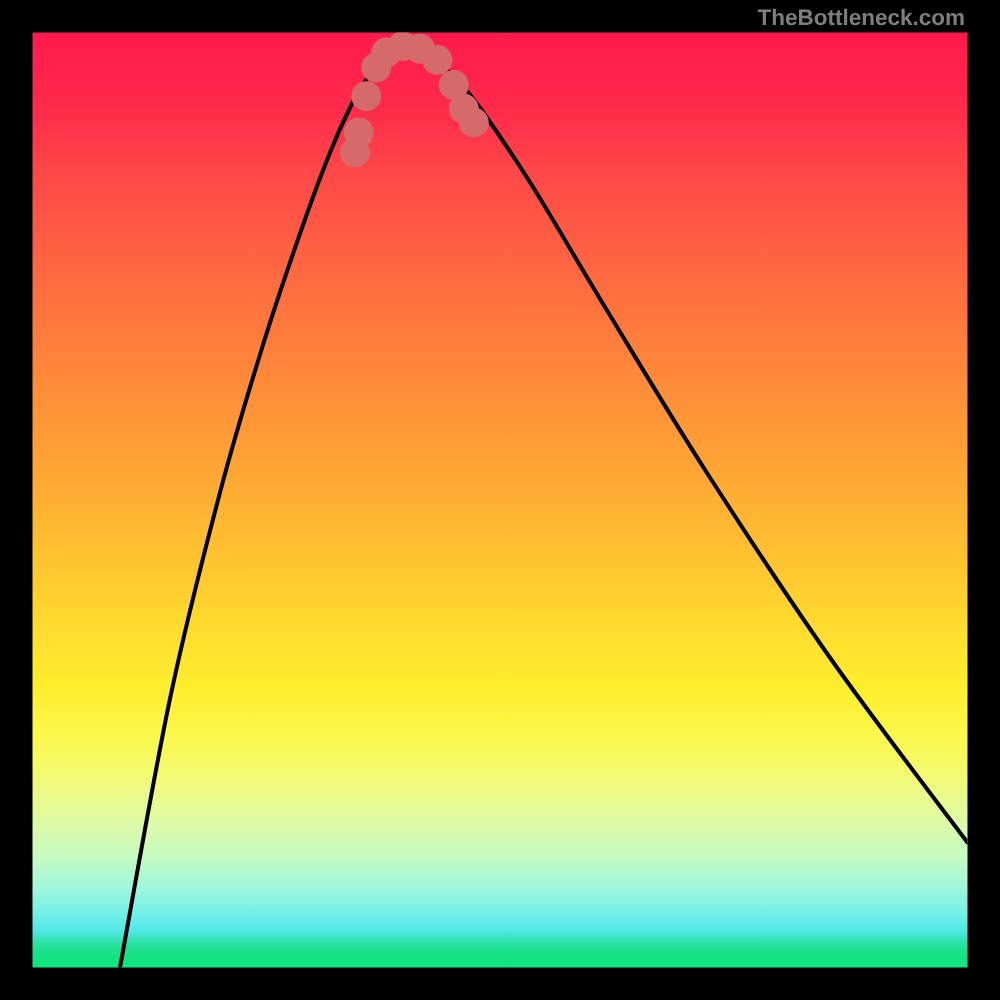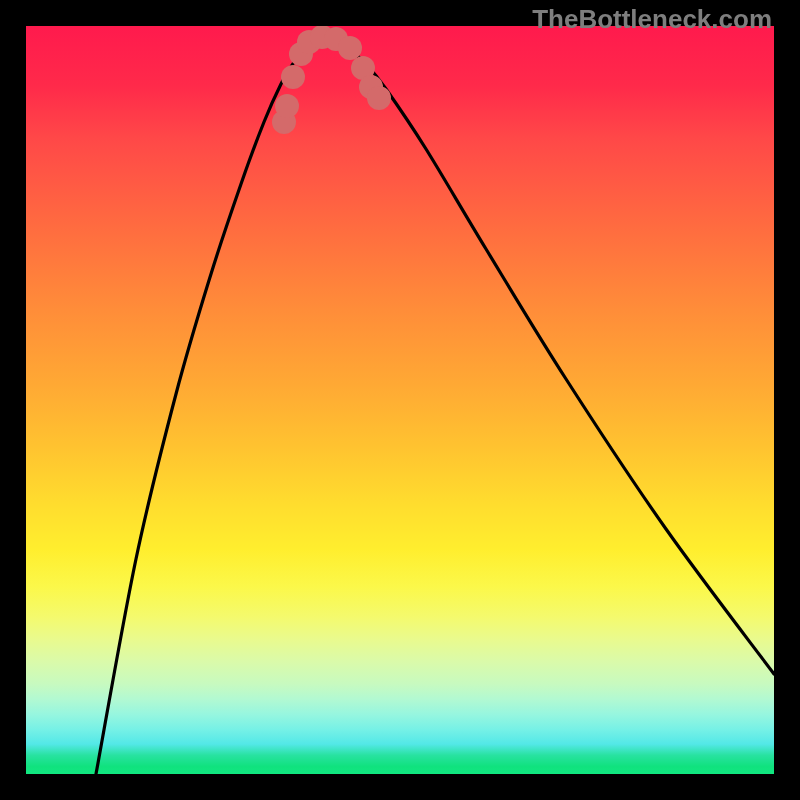--- a/index.html
+++ b/index.html
@@ -46,21 +46,21 @@
       #28e2a0 97.5%,
       #10e27e 99%,
       #11e780 100%
     );
   }
   .watermark {
     position: absolute;
     top: 4px;
     right: 28px;
     font-family: Arial, Helvetica, sans-serif;
-    font-size: 26px;
+    font-size: 18px;
     font-weight: 600;
     color: #7e7e7e;
     letter-spacing: 0px;
     z-index: 50;
   }
   svg.curve {
     position: absolute;
     left: 0;
     top: 0;
     width: 748px;

